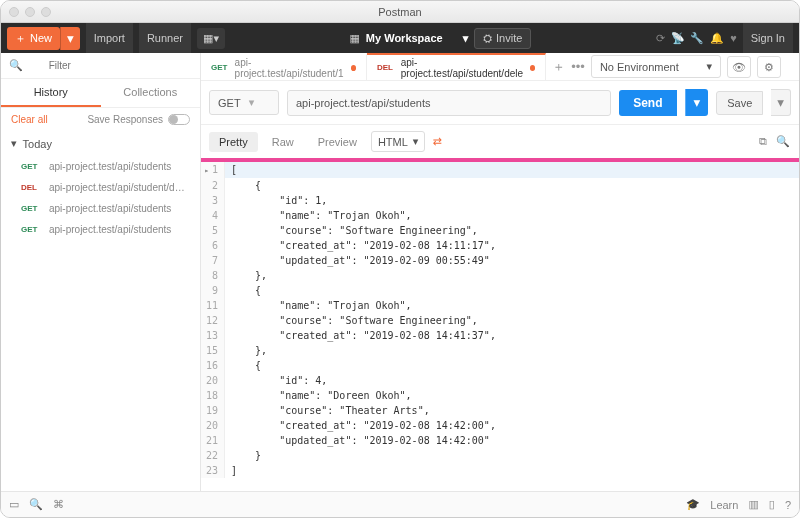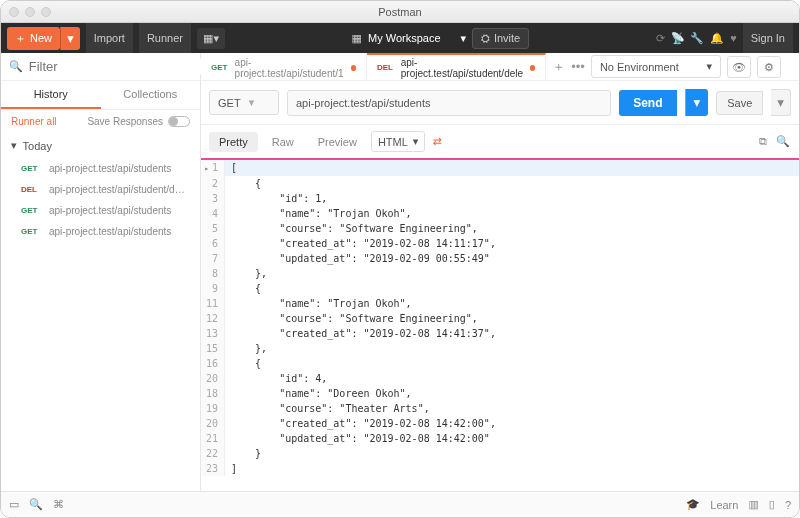--- a/index.html
+++ b/index.html
@@ -12,31 +12,31 @@
 .tl { width: 10px; height: 10px; border-radius: 50%; background: #ddd; border: 0.5px solid #ccc; }
 .titlebar .title { position: absolute; left: 0; right: 0; text-align: center; font-size: 11px; color: #555; }
 
 
 .toolbar { height: 30px; background: #2b2b2b; display: flex; align-items: center; padding: 0 6px; color: #ddd; justify-content: space-between; }
 .toolbar .left, .toolbar .center, .toolbar .right { display: flex; align-items: center; gap: 6px; }
 .btn-new { background: #f26b3a; color: #fff; border: none; border-radius: 3px; padding: 4px 8px; font-size: 11px; display: flex; align-items: center; gap: 4px; cursor: pointer; }
 .btn-new-caret { background: #f26b3a; color: #fff; border: none; border-left: 1px solid rgba(0,0,0,.2); border-radius: 0 3px 3px 0; padding: 4px 6px; cursor: pointer; margin-left: -6px; }
 .btn-dark { background: #3a3a3a; color: #ccc; border: none; border-radius: 3px; padding: 15px 8px; font-size: 11px; cursor: pointer; }
 .btn-dark.icon { padding: 4px 6px; }
-.ws-label { color: #fff; font-size: 11px; font-weight: 400; display: flex; align-items: center; gap: 20px; }
+.ws-label { color: #fff; font-size: 11px; font-weight: 700; display: flex; align-items: center; gap: 20px; }
 .btn-outline { background: #3a3a3a; color: #ccc; border: 1px solid #555; border-radius: 3px; padding: 3px 8px; font-size: 11px; cursor: pointer; display: flex; align-items: center; gap: 4px; }
 .ico-dark { color: #888; }
 
 
 .main { flex: 1; display: flex; overflow: hidden; }
 
 
 .sidebar { width: 200px; border-right: 1px solid #e6e6e6; display: flex; flex-direction: column; background: #fff; }
 .filter-row { display: flex; align-items: center; padding: 6px 8px; gap: 6px; border-bottom: 1px solid #eee; }
-.filter-row input { border: none; outline: none; flex: 1; font-size: 13px; color: #555; }
+.filter-row input { border: none; outline: none; flex: 1; font-size: 10px; color: #555; margin-left: 20px; }
 .sb-tabs { display: flex; border-bottom: 1px solid #eee; }
 .sb-tab { flex: 1; text-align: center; padding: 7px 6px; font-size: 11px; color: #888; cursor: pointer; }
 .sb-tab.active { color: #333; border-bottom: 2px solid #f26b3a; }
 .sb-row { display: flex; justify-content: space-between; align-items: center; padding: 6px 10px; font-size: 10px; color: #888; }
 .sb-row .clear { color: #f26b3a; cursor: pointer; }
 .toggle { width: 22px; height: 11px; border: 1px solid #bbb; border-radius: 6px; position: relative; display: inline-block; }
 .toggle::after { content: ""; position: absolute; width: 9px; height: 9px; background: #bbb; border-radius: 50%; left: 0; top: 0; }
 .hist-group { font-size: 11px; color: #555; padding: 6px 10px; display: flex; align-items: center; gap: 6px; }
 .hist-item { display: flex; align-items: center; gap: 6px; padding: 5px 10px 5px 20px; font-size: 10px; color: #888; cursor: pointer; }
 .verb { font-size: 8px; font-weight: 700; width: 22px; }
@@ -56,21 +56,21 @@
 .icon-btn { border: 1px solid #ddd; background: #fff; border-radius: 3px; width: 24px; height: 22px; display: flex; align-items: center; justify-content: center; cursor: pointer; color: #777; }
 
 .request-row { display: flex; align-items: center; padding: 8px; gap: 8px; border-bottom: 1px solid #eee; }
 .method-dd { border: 1px solid #ddd; border-radius: 3px; background: #f9f9f9; padding: 5px 8px; font-size: 11px; color: #555; display: flex; align-items: center; gap: 8px; cursor: pointer; min-width: 70px; }
 .url-input { flex: 1; border: 1px solid #ddd; border-radius: 3px; padding: 6px 8px; font-size: 11px; color: #555; background: #f9f9f9; }
 .send-btn { background: #1b8cf2; color: #fff; border: none; padding: 6px 14px; border-radius: 3px 0 0 3px; font-size: 12px; font-weight: 600; cursor: pointer; }
 .send-caret { background: #1b8cf2; color: #fff; border: none; padding: 6px 8px; border-left: 1px solid rgba(255,255,255,.3); border-radius: 0 3px 3px 0; cursor: pointer; }
 .save-btn { background: #f4f4f4; border: 1px solid #ddd; padding: 5px 10px; border-radius: 3px 0 0 3px; font-size: 11px; color: #555; cursor: pointer; }
 .save-caret { background: #f4f4f4; border: 1px solid #ddd; border-left: none; padding: 5px 6px; border-radius: 0 3px 3px 0; cursor: pointer; color: #888; }
 
-.resp-head { display: flex; align-items: center; padding: 6px 8px; border-bottom: 2px solid #ec4899; gap: 4px; }
+.resp-head { display: flex; align-items: center; padding: 6px 8px; border-bottom: 4px solid #ec4899; gap: 4px; }
 .resp-tab { padding: 4px 10px; font-size: 11px; color: #888; cursor: pointer; border-radius: 3px; }
 .resp-tab.active { background: #eee; color: #333; }
 .resp-dd { border: 1px solid #ddd; padding: 3px 6px; font-size: 11px; color: #555; border-radius: 3px; display: flex; align-items: center; gap: 5px; cursor: pointer; }
 .resp-head .spacer { flex: 1; }
 .resp-ico { color: #888; cursor: pointer; width: 16px; text-align: center; }
 
 .code-area { flex: 1; overflow: auto; background: #fff; font-family: Menlo, Consolas, monospace; font-size: 10px; line-height: 15px; }
 .code-line { display: flex; }
 .gutter { width: 24px; text-align: right; color: #aaa; padding-right: 6px; background: #fafafa; border-right: 1px solid #eee; user-select: none; }
 .gutter.first::before { content: "▸"; font-size: 8px; color: #888; margin-right: 3px; }
@@ -133,21 +133,21 @@
     <div class="sidebar">
       <div class="filter-row">
         <span style="color:#aaa">🔍</span>
         <input placeholder="Filter" style="">
       </div>
       <div class="sb-tabs">
         <div class="sb-tab active">History</div>
         <div class="sb-tab">Collections</div>
       </div>
       <div class="sb-row">
-        <span class="clear">Runner all</span>
+        <span class="clear">Clear all</span>
         <span style="display:flex;align-items:center;gap:5px">
           <span>Save Responses</span>
           <span class="toggle"></span>
         </span>
       </div>
       <div class="hist-group">
         <span>▾</span>
         <span>Today</span>
       </div>
       <div id="history-list">

